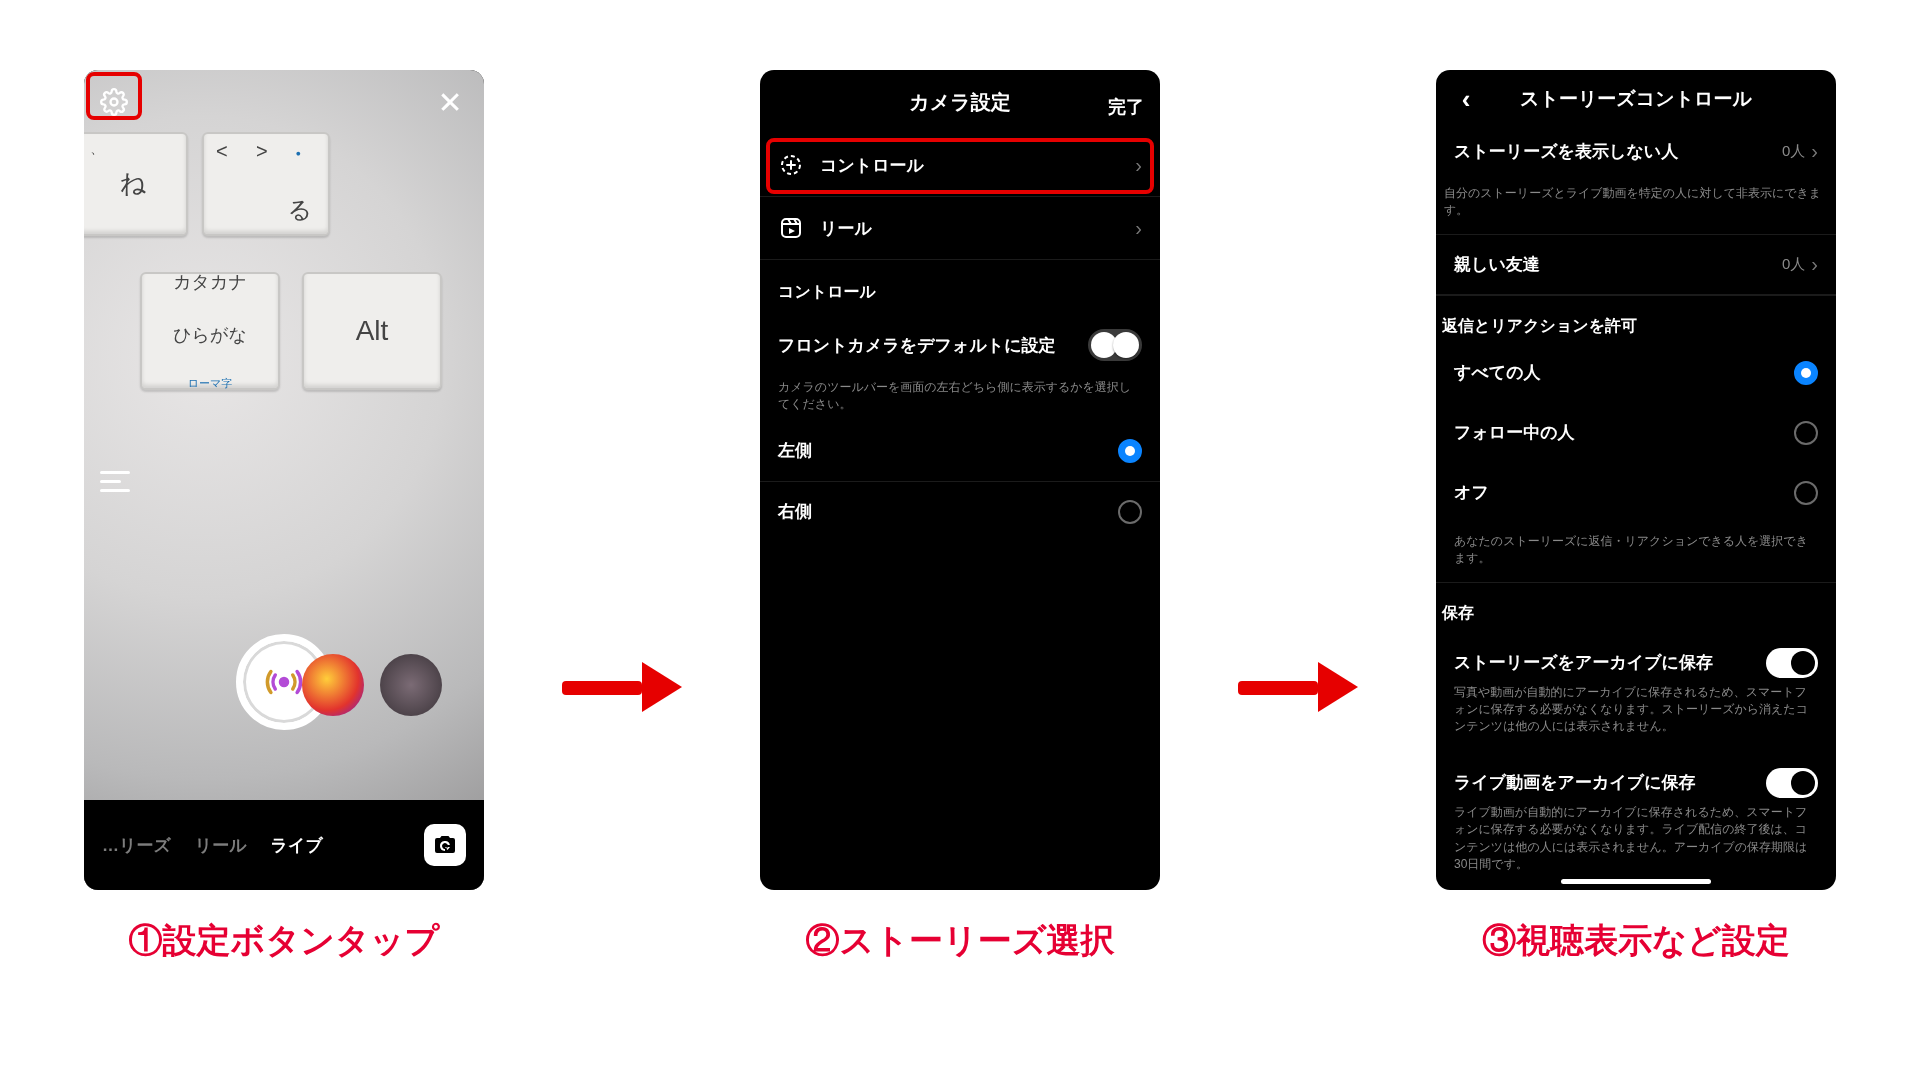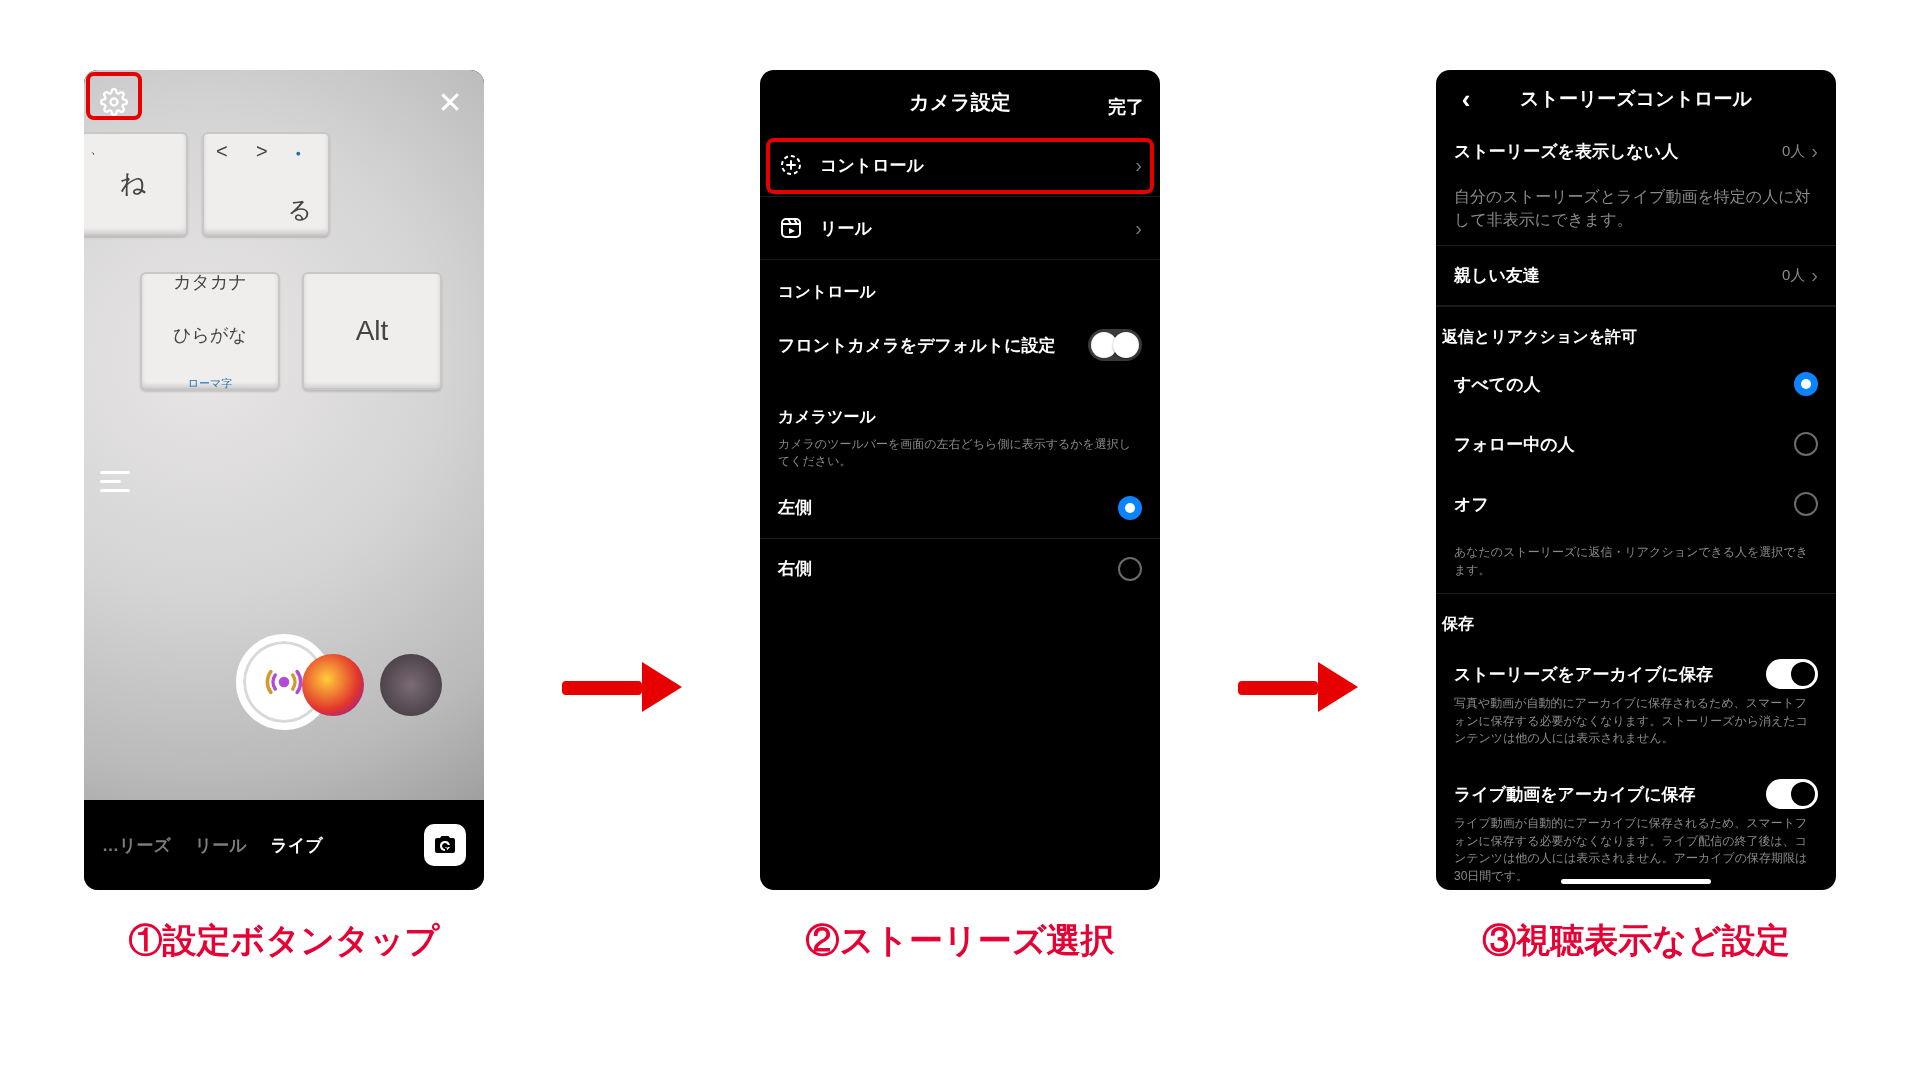--- a/index.html
+++ b/index.html
@@ -243,22 +243,22 @@
     position:absolute; left:10px; top:0; bottom:0;
     width:40px;
     display:flex;align-items:center;justify-content:center;
     font-size:26px;
   }
   .s3 .meta {
     color:#8a8a8a; font-size:15px;
     display:flex; align-items:center; gap:6px;
   }
   .s3 .desc {
-    padding: 4px 18px 14px;
-    font-size: 16px; color:#8a8a8a; line-height:1.45;
+    padding: 4px 8px 14px;
+    font-size: 12px; color:#8a8a8a; line-height:1.45;
     border-bottom: 1px solid #1b1b1b;
   }
   .s3 .sec-head {
     padding: 20px 6px 6px;
     font-weight:700; font-size:16px;
     border-top: 1px solid #1b1b1b;
   }
   .s3 .footnote {
     padding: 10px 18px 14px;
     font-size: 12px; color:#8a8a8a; line-height:1.45;
@@ -399,21 +399,20 @@
 
       <div class="section-title">コントロール</div>
 
       <div class="row" style="border-bottom:none;">
         <span class="label">フロントカメラをデフォルトに設定</span>
         <span class="toggle" style="background:#3a3a3a;">
           <span style="position:absolute;width:26px;height:26px;border-radius:50%;background:#fff;top:3px;left:3px;"></span>
         </span>
       </div>
 
-      <div class="section-title" style="padding-top:28px;">カメラツール</div>
       <div class="section-desc">カメラのツールバーを画面の左右どちら側に表示するかを選択してください。</div>
 
       <div class="row">
         <span class="label">左側</span>
         <span class="radio sel"></span>
       </div>
       <div class="row" style="border-bottom:none;gap:44px;">
         <span class="label">右側</span>
         <span class="radio"></span>
       </div>

